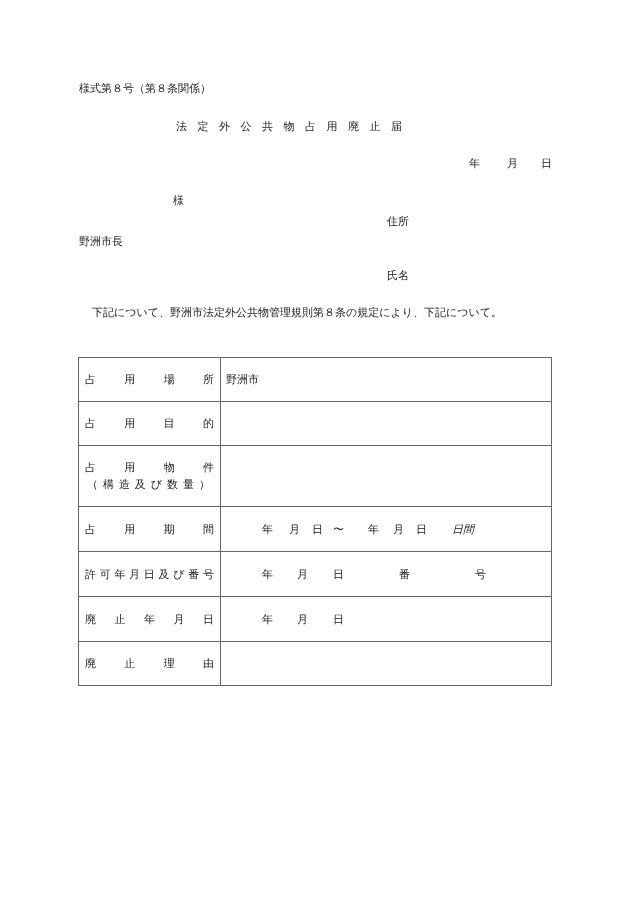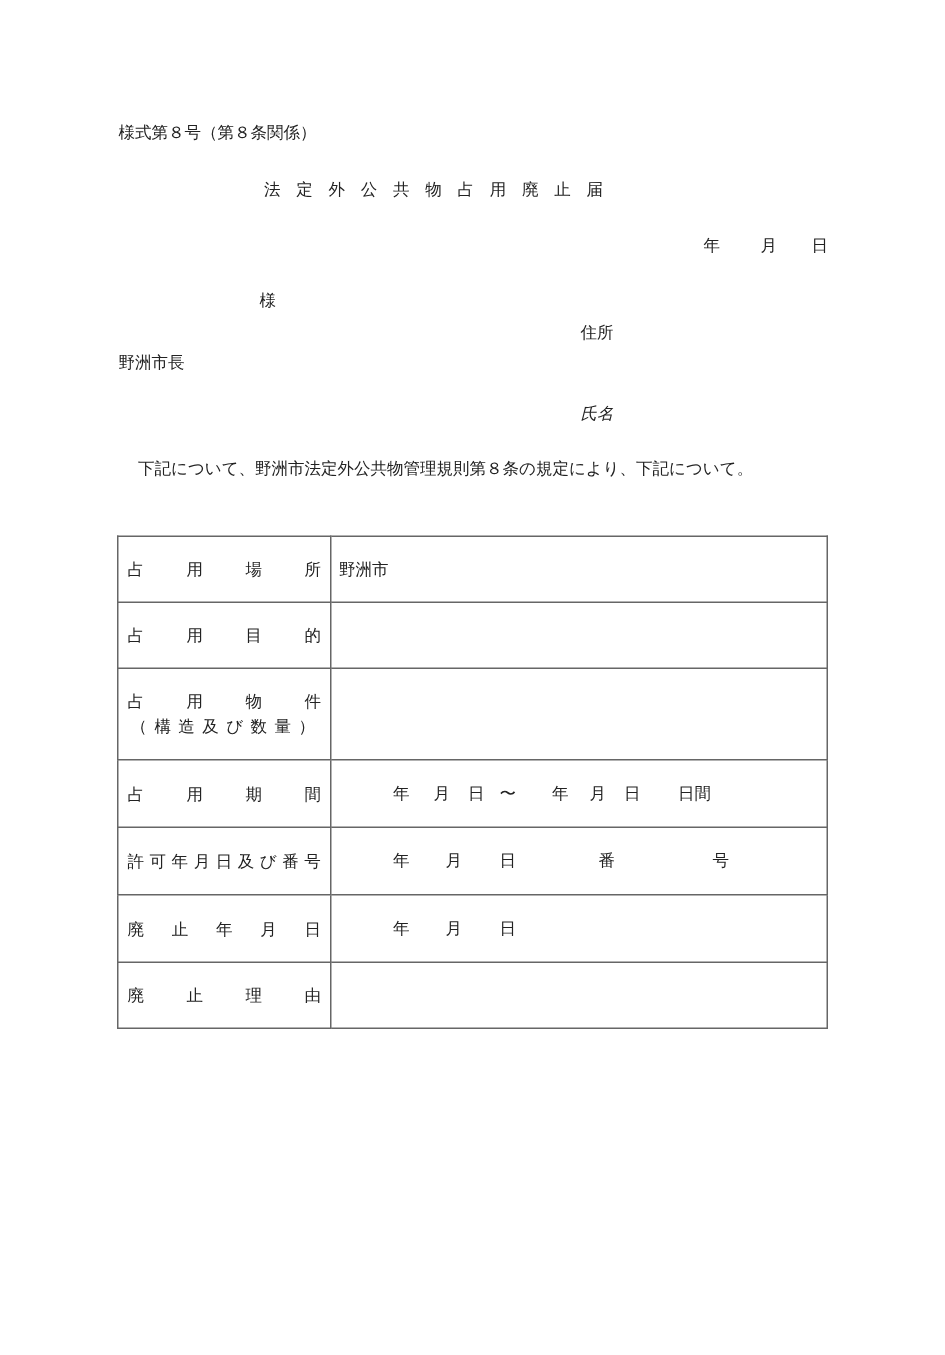--- a/index.html
+++ b/index.html
@@ -19,21 +19,21 @@
     .abs { position: absolute; white-space: nowrap; }
     .form-number { left: 79px; top: 81px; text-align: center; }
     .title { left: 176px; top: 119px; letter-spacing: 10.5px; }
     .date-line { top: 156px; }
     .date-year { left: 469px; }
     .date-month { left: 507px; }
     .date-day { left: 541px; }
     .addressee { left: 79px; top: 209px; margin-top: 25px; }
     .addressee-sama { left: 173px; top: 193px; }
     .addr-label { left: 387px; top: 214px; }
-    .name-label { left: 387px; top: 268px; font-style: italic; }
+    .name-label { left: 387px; top: 268px; }
     .body-text { left: 92px; top: 305px; }
 
     .form-table {
       position: absolute;
       left: 78px;
       top: 357px;
       width: 474px;
       border-collapse: collapse;
       border: 1px solid #555555;
     }
@@ -153,21 +153,21 @@
     </td>
     <td class="value" style="padding:0;">
       <div class="cell-inline" style="height:44px;">
         <span style="left:41px;">年</span>
         <span style="left:68px;">月</span>
         <span style="left:91px;">日</span>
         <span style="left:112px;">〜</span>
         <span style="left:147px;">年</span>
         <span style="left:172px;">月</span>
         <span style="left:195px;">日</span>
-        <span style="left:231px;">日間</span>
+        <span style="left:231px;font-style:italic;">日間</span>
       </div>
     </td>
   </tr>
 
   <tr class="row-std">
     <td class="label">
       <div class="spread">
         <span>許</span>
         <span>可</span>
         <span>年</span>

